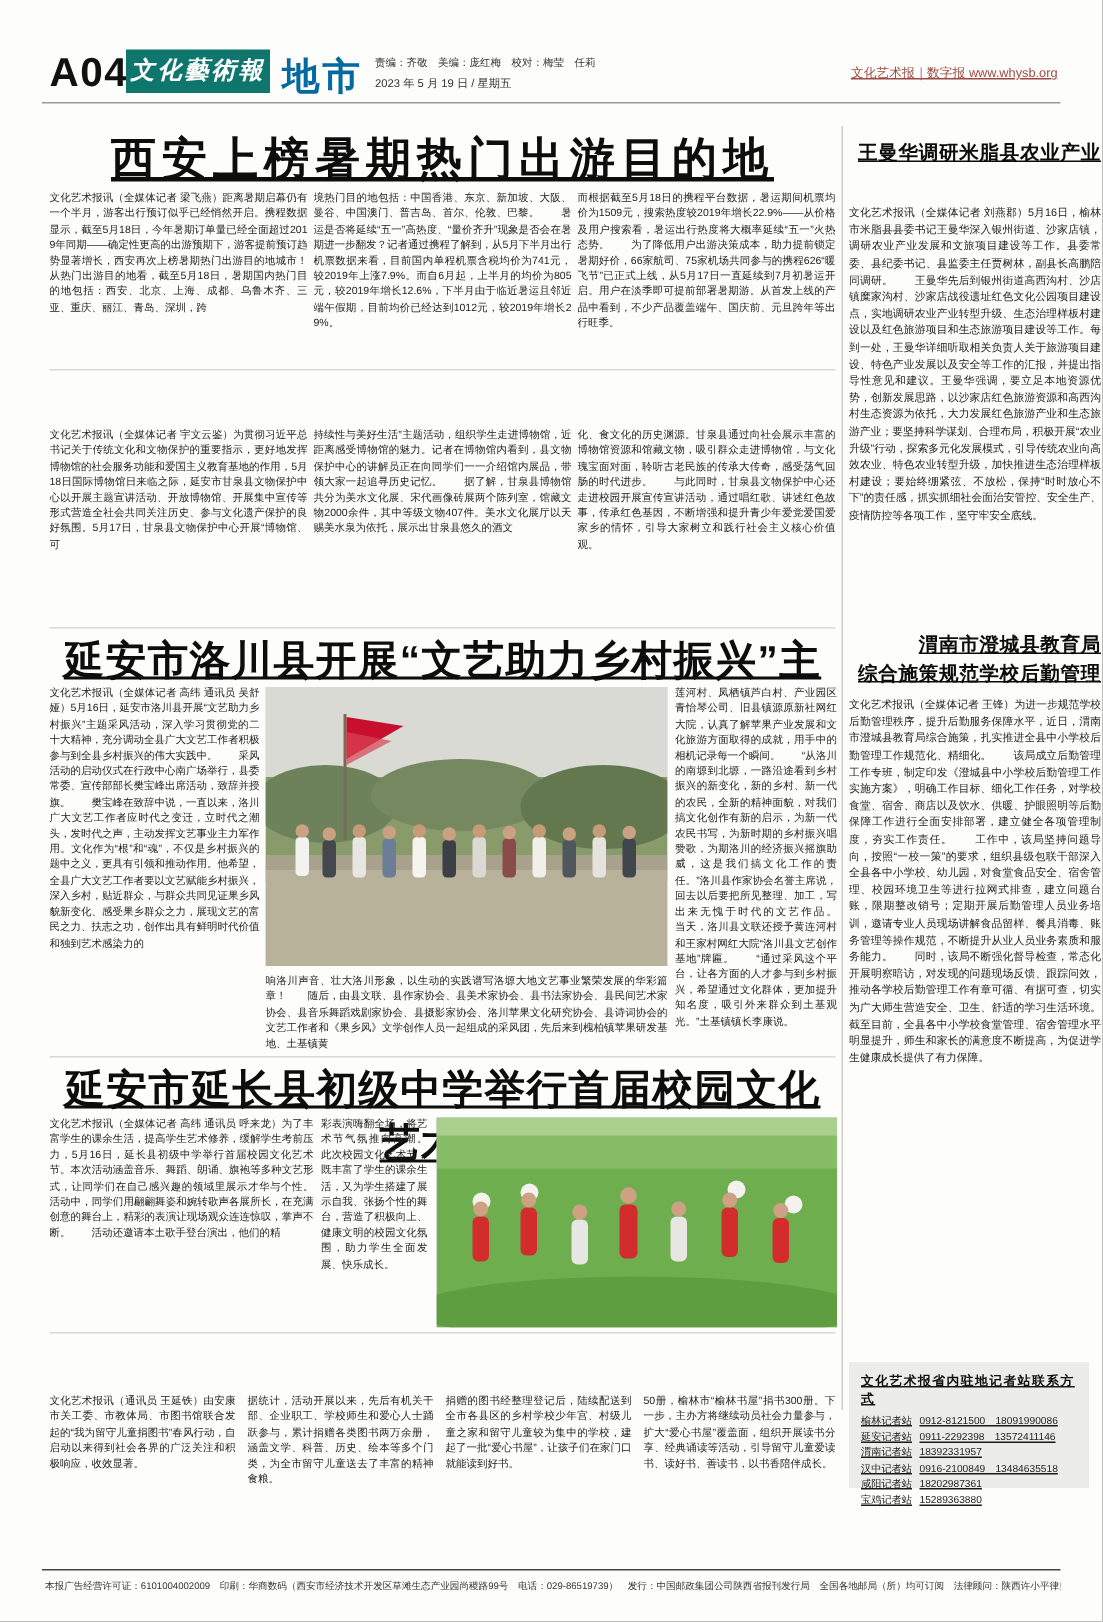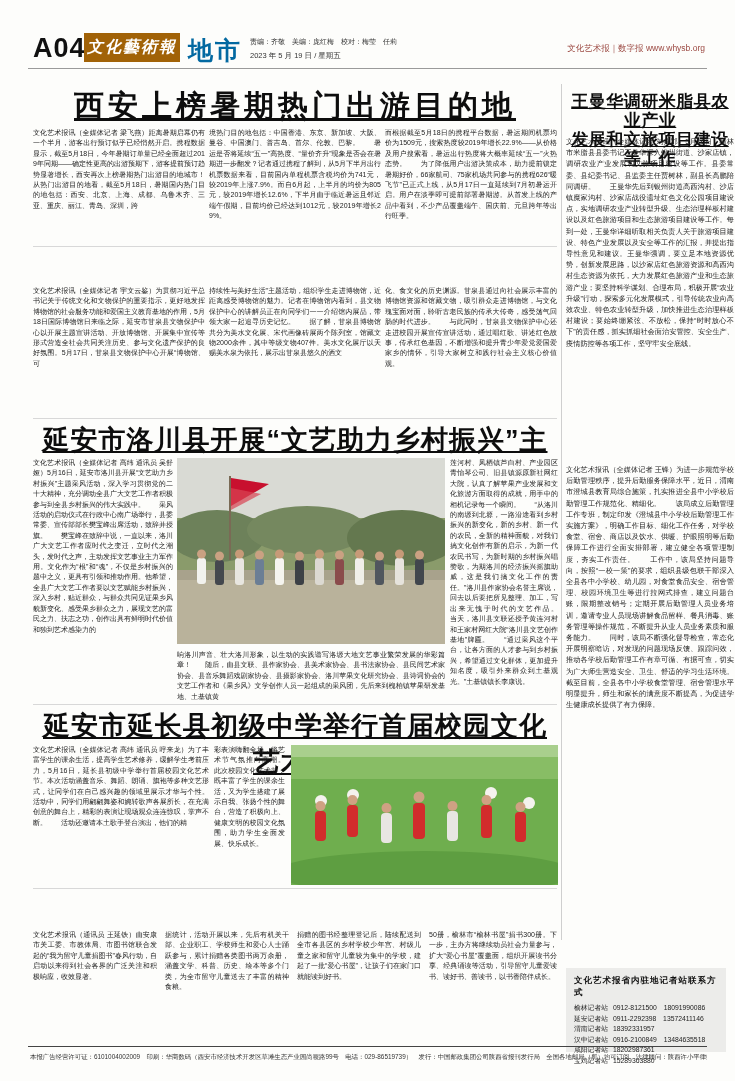--- a/index.html
+++ b/index.html
@@ -5,36 +5,36 @@
   * { margin:0; padding:0; box-sizing:border-box; }
   html,body { background:#888; }
   body { font-family:"Liberation Sans", sans-serif; }
   #page {
     position:relative; width:735px; height:1081px; background:#fdfdfb;
     margin:0 auto; overflow:hidden; color:#1a1a1a;
   }
   .abs { position:absolute; }
   
   .pageno { font-size:27px; font-weight:bold; letter-spacing:1px; color:#111; }
-  .masthead { background:#a16207; color:#fff; font-weight:bold; font-size:16px;
+  .masthead { background:#0f766e; color:#fff; font-weight:bold; font-size:16px;
     display:flex; align-items:center; justify-content:center; letter-spacing:2px;
     font-family:"DejaVu Serif", serif; font-style:italic; }
   .section { font-size:25px; font-weight:bold; color:#0369a1; letter-spacing:2px; }
   .credits { font-size:7px; color:#333; }
   .dateline { font-size:7.5px; color:#333; }
-  .hdr-right { font-size:8.5px; color:#9c4a43; }
+  .hdr-right { font-size:8.5px; color:#9c4a43;text-decoration:underline; }
   .rule { background:#9a9a9a; height:1px; }
   .rule-dark { background:#444; height:1px; }
   .vrule { background:#cfcfcf; width:1px; }
   
   .hl { font-weight:bold; color:#0d0d0d; text-align:center;
     font-family:"Liberation Sans", sans-serif;text-decoration:underline; }
   .hl-main { font-size:30px; letter-spacing:4px; }
   .hl-sub { font-size:27px; letter-spacing:1px; }
-  .hl-rail { font-size:17px; line-height:19px; text-align:center; letter-spacing:0.5px; }
+  .hl-rail { font-size:13px; line-height:19px; text-align:right; letter-spacing:0.5px; }
   
   .col { font-size:7px; line-height:10.4px; text-align:justify; color:#222;
     overflow:hidden; word-break:break-all; }
   .col-rail { font-size:7.2px; line-height:11.2px; }
   .photo { overflow:hidden; background:#ccc; }
   .photo svg { display:block; width:100%; height:100%; }
   
   .cbox { background:#ececea; padding:7px 8px; }
   .cbox-title { font-size:8.5px; font-weight:bold; letter-spacing:1px; margin-bottom:4px; color:#111; }
   .cbox-row { font-size:6.8px; line-height:10.6px; color:#222; display:flex; gap:5px; }
@@ -147,27 +147,30 @@
   </div>
   <div class="abs rule" style="left:33px; top:888px; width:524px; background:#d8d8d8;"></div>
 
   <div class="abs col" style="left:33px;  top:930px; width:124px; height:112px;">文化艺术报讯（通讯员 王延铁）由安康市关工委、市教体局、市图书馆联合发起的“我为留守儿童捐图书”春风行动，自启动以来得到社会各界的广泛关注和积极响应，收效显著。</div>
   <div class="abs col" style="left:165px; top:930px; width:124px; height:112px;">据统计，活动开展以来，先后有机关干部、企业职工、学校师生和爱心人士踊跃参与，累计捐赠各类图书两万余册，涵盖文学、科普、历史、绘本等多个门类，为全市留守儿童送去了丰富的精神食粮。</div>
   <div class="abs col" style="left:297px; top:930px; width:124px; height:112px;">捐赠的图书经整理登记后，陆续配送到全市各县区的乡村学校少年宫、村级儿童之家和留守儿童较为集中的学校，建起了一批“爱心书屋”，让孩子们在家门口就能读到好书。</div>
   <div class="abs col" style="left:429px; top:930px; width:128px; height:112px;">50册，榆林市“榆林书屋”捐书300册。下一步，主办方将继续动员社会力量参与，扩大“爱心书屋”覆盖面，组织开展读书分享、经典诵读等活动，引导留守儿童爱读书、读好书、善读书，以书香陪伴成长。</div>
 
   <div class="abs hl hl-rail" style="left:566px; top:92px; width:168px;">
     <div>王曼华调研米脂县农业产业</div>
-    <div>发展和文旅项目建设等工作</div>
   </div>
   <div class="abs col col-rail" style="left:566px; top:136px; width:168px; height:272px;">文化艺术报讯（全媒体记者 刘燕郡）5月16日，榆林市米脂县县委书记王曼华深入银州街道、沙家店镇，调研农业产业发展和文旅项目建设等工作。县委常委、县纪委书记、县监委主任贾树林，副县长高鹏陪同调研。　　王曼华先后到银州街道高西沟村、沙店镇糜家沟村、沙家店战役遗址红色文化公园项目建设点，实地调研农业产业转型升级、生态治理样板村建设以及红色旅游项目和生态旅游项目建设等工作。每到一处，王曼华详细听取相关负责人关于旅游项目建设、特色产业发展以及安全等工作的汇报，并提出指导性意见和建议。王曼华强调，要立足本地资源优势，创新发展思路，以沙家店红色旅游资源和高西沟村生态资源为依托，大力发展红色旅游产业和生态旅游产业；要坚持科学谋划、合理布局，积极开展“农业升级”行动，探索多元化发展模式，引导传统农业向高效农业、特色农业转型升级，加快推进生态治理样板村建设；要始终绷紧弦、不放松，保持“时时放心不下”的责任感，抓实抓细社会面治安管控、安全生产、疫情防控等各项工作，坚守牢安全底线。</div>
 
+  <div class="abs hl hl-rail" style="left:566px; top:420px; width:168px;">
+    <div>渭南市澄城县教育局</div>
+    <div>综合施策规范学校后勤管理</div>
+  </div>
   <div class="abs col col-rail" style="left:566px; top:464px; width:168px; height:442px;">文化艺术报讯（全媒体记者 王锋）为进一步规范学校后勤管理秩序，提升后勤服务保障水平，近日，渭南市澄城县教育局综合施策，扎实推进全县中小学校后勤管理工作规范化、精细化。　　该局成立后勤管理工作专班，制定印发《澄城县中小学校后勤管理工作实施方案》，明确工作目标、细化工作任务，对学校食堂、宿舍、商店以及饮水、供暖、护眼照明等后勤保障工作进行全面安排部署，建立健全各项管理制度，夯实工作责任。　　工作中，该局坚持问题导向，按照“一校一策”的要求，组织县级包联干部深入全县各中小学校、幼儿园，对食堂食品安全、宿舍管理、校园环境卫生等进行拉网式排查，建立问题台账，限期整改销号；定期开展后勤管理人员业务培训，邀请专业人员现场讲解食品留样、餐具消毒、账务管理等操作规范，不断提升从业人员业务素质和服务能力。　　同时，该局不断强化督导检查，常态化开展明察暗访，对发现的问题现场反馈、跟踪问效，推动各学校后勤管理工作有章可循、有据可查，切实为广大师生营造安全、卫生、舒适的学习生活环境。截至目前，全县各中小学校食堂管理、宿舍管理水平明显提升，师生和家长的满意度不断提高，为促进学生健康成长提供了有力保障。</div>
 
-  <div class="abs cbox" style="left:566px; top:968px; width:160px; height:84px;">
+  <div class="abs cbox" style="left:566px; top:908px; width:160px; height:84px;text-decoration:underline;">
     <div class="cbox-title">文化艺术报省内驻地记者站联系方式</div>
     <div class="cbox-row">
       <span>榆林记者站</span>
       <span>0912-8121500　18091990086</span>
     </div>
     <div class="cbox-row">
       <span>延安记者站</span>
       <span>0911-2292398　13572411146</span>
     </div>
     <div class="cbox-row">

